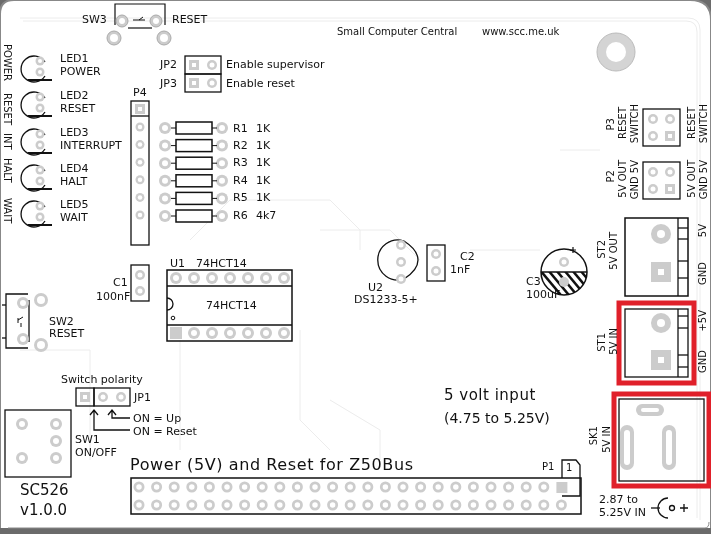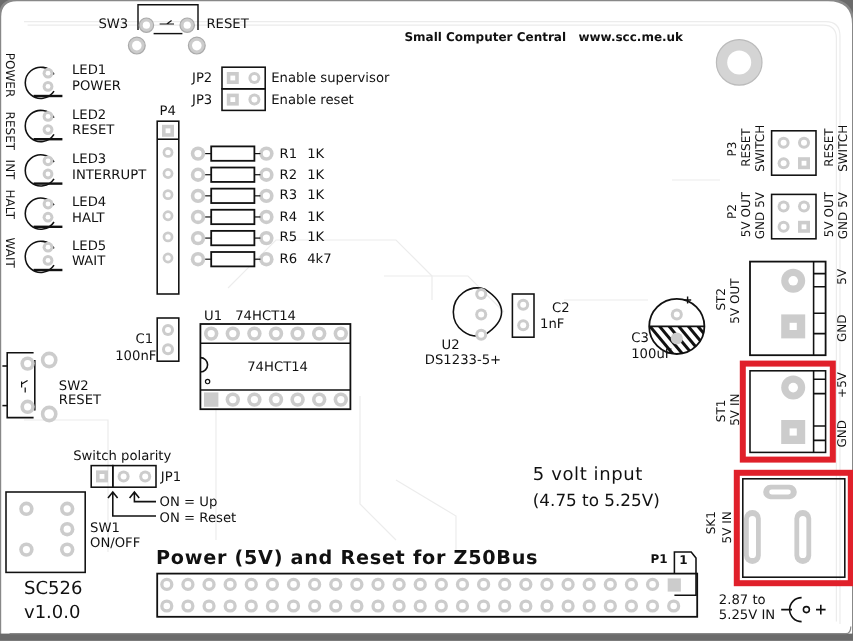--- a/index.html
+++ b/index.html
@@ -1,23 +1,23 @@
 <!DOCTYPE html>
 <html><head>
 <meta charset="utf-8">
 <style>
   html,body{margin:0;padding:0;background:#6b6b6b;}
   body{width:711px;height:534px;overflow:hidden;position:relative;font-family:"DejaVu Sans",sans-serif;}
   #board{position:absolute;left:0;top:0;width:711px;height:534px;}
   .lbl{position:absolute;font-family:"DejaVu Sans",sans-serif;color:#111;white-space:nowrap;line-height:1;}
   .s11{font-size:11px;}
-  .s10{font-size:10px;font-weight:bold;}
+  .s10{font-size:10px;}
   .s19{font-size:15px;}
   .s14{font-size:14px;}
-  .s16{font-size:16px;font-weight:bold;}
+  .s16{font-size:16px;}
   .vlabel{position:absolute;font-size:10px;color:#111;writing-mode:vertical-rl;}
 </style>
 </head>
 <body>
 
 <svg id="board" viewBox="0 0 711 534" xmlns="http://www.w3.org/2000/svg">
 
   <path d="M14 0 H690 Q711 0 711 20 V534 H0 V14 Q0 0 14 0 Z" fill="#ffffff" stroke="#888" stroke-width="2"></path>
   <rect x="0" y="528" width="711" height="6" fill="#6b6b6b"></rect>
   <path d="M8 528 H705 Q709 528 709 522" fill="none" stroke="#888" stroke-width="1"></path>

